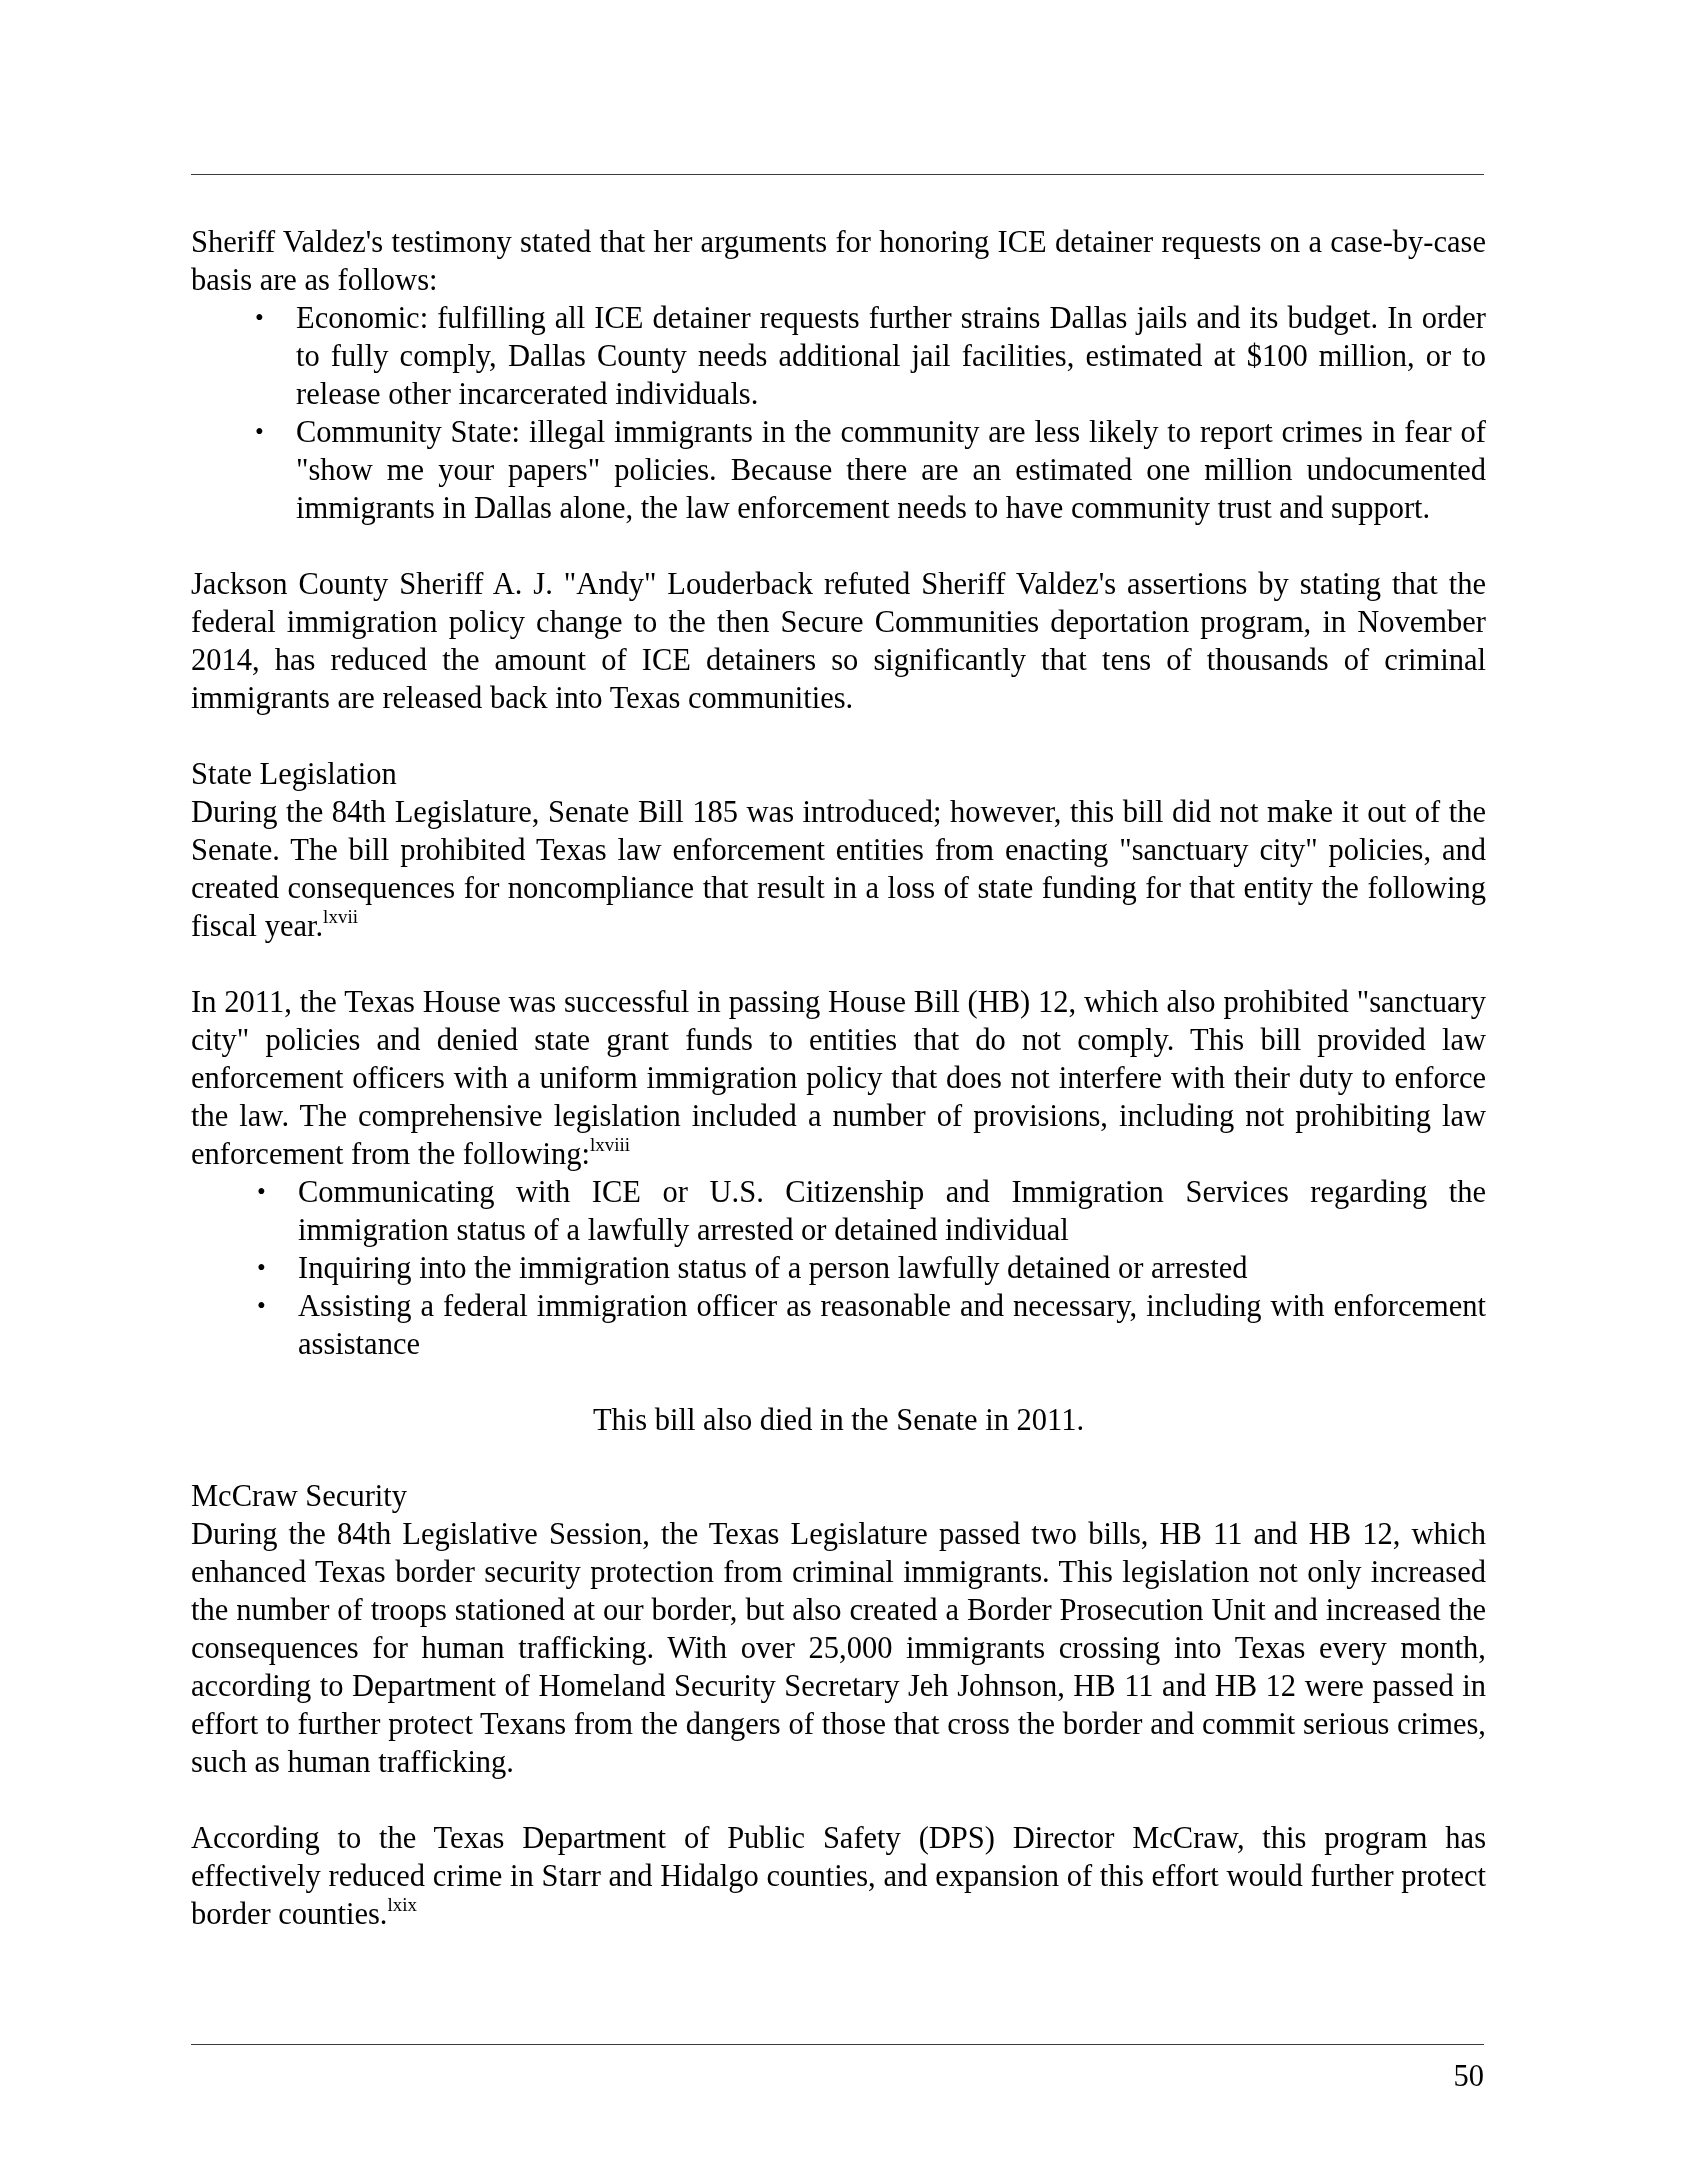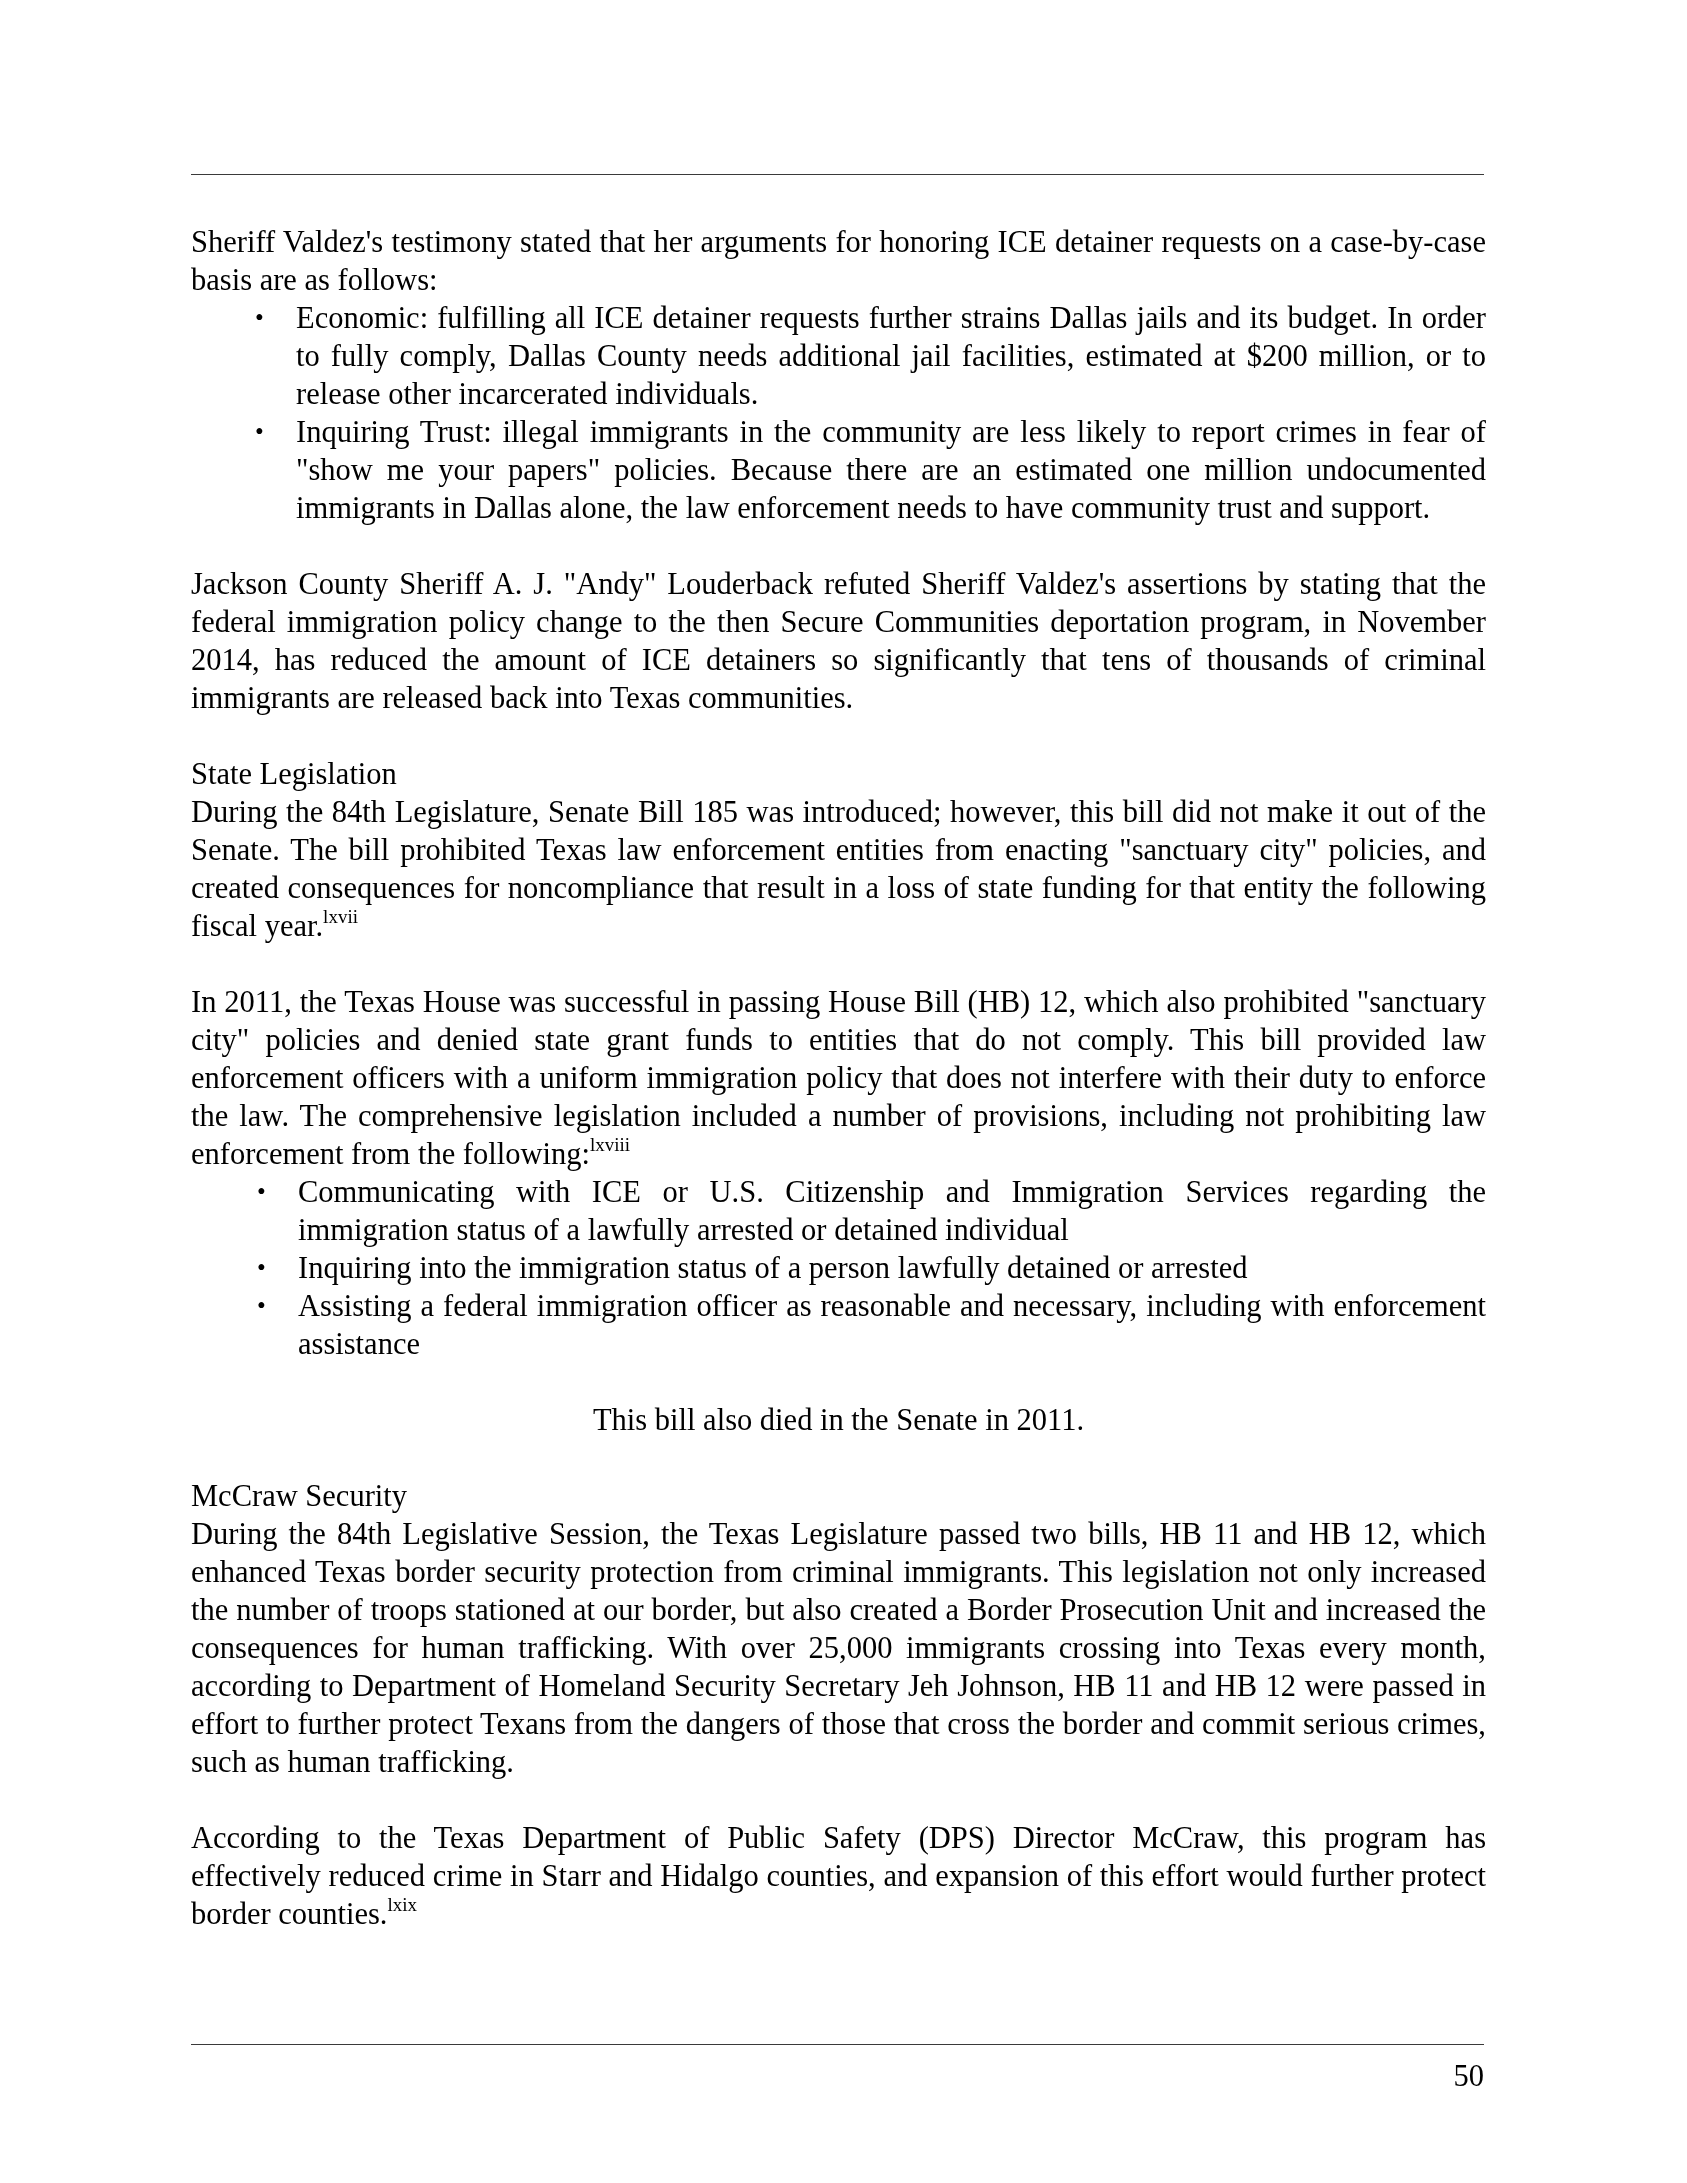--- a/index.html
+++ b/index.html
@@ -112,25 +112,25 @@
 
   <div class="header-rule"></div>
 
   <div class="content">
 
     <p class="body">Sheriff Valdez's testimony stated that her arguments for honoring ICE detainer requests on a case-by-case basis are as follows:</p>
 
     <ul class="bullets">
       <li>
         <span class="bullet-glyph">•</span>
-        <span class="u">Economic</span><span>: fulfilling all ICE detainer requests further strains Dallas jails and its budget. In order to fully comply, Dallas County needs additional jail facilities, estimated at $200 million, or to release other incarcerated individuals.</span>
+        <span class="u">Economic</span><span>: fulfilling all ICE detainer requests further strains Dallas jails and its budget. In order to fully comply, Dallas County needs additional jail facilities, estimated at $100 million, or to release other incarcerated individuals.</span>
       </li>
       <li>
         <span class="bullet-glyph">•</span>
-        <span class="u">Inquiring Trust</span><span>: illegal immigrants in the community are less likely to report crimes in fear of "show me your papers" policies.  Because there are an estimated one million undocumented immigrants in Dallas alone, the law enforcement needs to have community trust and support.</span>
+        <span class="u">Community State</span><span>: illegal immigrants in the community are less likely to report crimes in fear of "show me your papers" policies.  Because there are an estimated one million undocumented immigrants in Dallas alone, the law enforcement needs to have community trust and support.</span>
       </li>
     </ul>
 
     <div class="spacer"></div>
 
     <p class="body">Jackson County Sheriff A. J. "Andy" Louderback refuted Sheriff Valdez's assertions by stating that the federal immigration policy change to the then Secure Communities deportation program, in November 2014, has reduced the amount of ICE detainers so significantly that tens of thousands of criminal immigrants are released back into Texas communities.</p>
 
     <div class="spacer"></div>
 
     <p class="heading">State Legislation</p>

